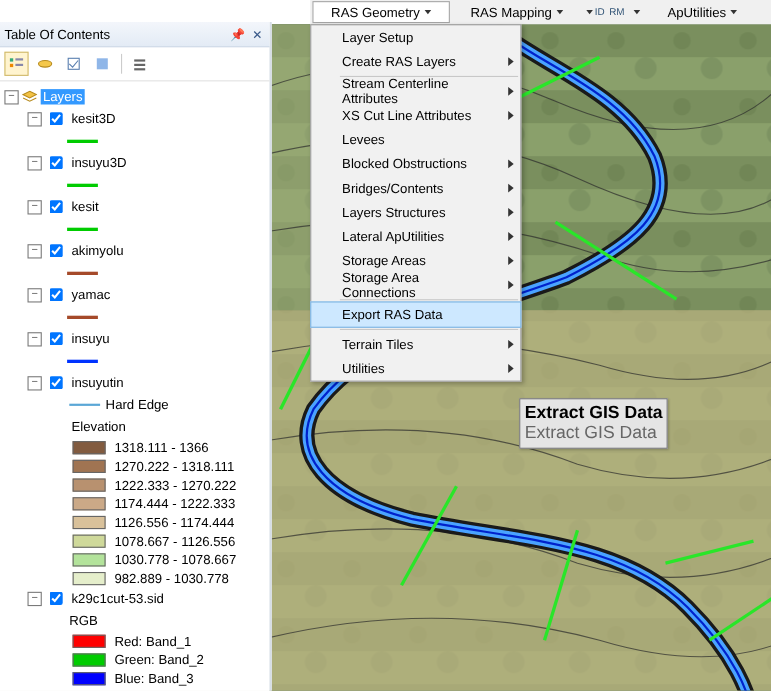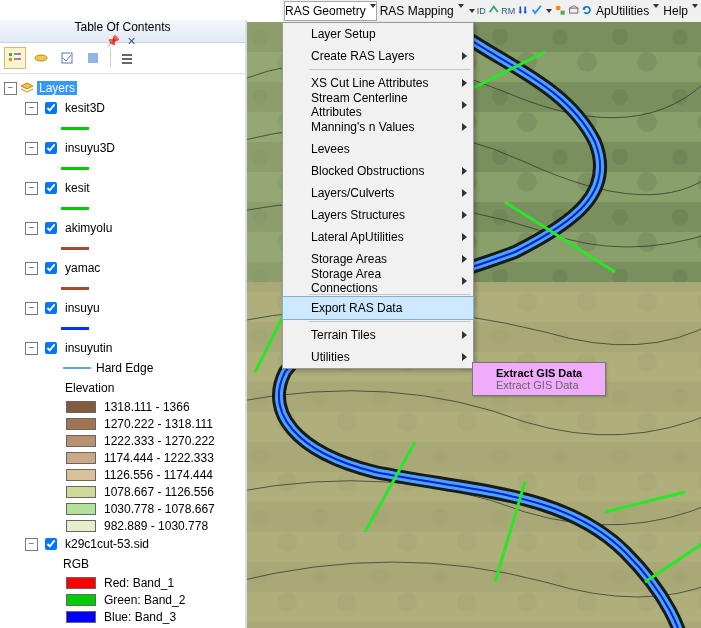--- a/index.html
+++ b/index.html
@@ -1,25 +1,25 @@
 <!DOCTYPE html>
 <html><head>
 <meta charset="utf-8">
 <style>
   html,body{margin:0;padding:0;font-family:"Segoe UI",Tahoma,sans-serif;font-size:12px;color:#000;background:#fff;}
   body{width:701px;height:628px;overflow:hidden;position:relative;}
   .top-menu{position:absolute;left:282px;top:0;height:22px;right:0;display:flex;align-items:center;gap:2px;background:#f0f0f0;padding:0 2px;white-space:nowrap;z-index:5;}
-  .top-menu .mbtn{padding:2px 0;border:1px solid transparent;display:inline-flex;align-items:flex-start;gap:2px;cursor:default;}
+  .top-menu .mbtn{padding:2px 16px;border:1px solid transparent;display:inline-flex;align-items:center;gap:2px;cursor:default;}
   .top-menu .mbtn.open{background:#fff;border:1px solid #a6a6a6;}
   .caret{display:inline-block;width:0;height:0;border-left:3px solid transparent;border-right:3px solid transparent;border-top:4px solid #333;margin-left:2px;}
   .tbicon{width:14px;height:14px;display:inline-block;}
   .map{position:absolute;left:245px;top:22px;right:0;bottom:0;background:#637a4d;overflow:hidden;}
   .map svg{position:absolute;left:0;top:0;}
   .toc{position:absolute;left:0;top:20px;width:245px;bottom:0;background:#fff;border-right:2px solid #d6dde6;}
-  .toc-head{height:22px;background:linear-gradient(#f3f6fb,#e3ebf5);border-bottom:1px solid #c9d4e4;display:flex;align-items:center;padding:0 4px;justify-content:space-between;flex-direction:column;}
+  .toc-head{height:22px;background:linear-gradient(#f3f6fb,#e3ebf5);border-bottom:1px solid #c9d4e4;display:flex;align-items:center;padding:0 4px;justify-content:space-between;}
   .toc-head .r{display:flex;gap:4px;}
   .pin,.x{width:14px;height:14px;display:flex;align-items:center;justify-content:center;color:#3a5a8a;font-size:11px;}
   .toc-toolbar{height:26px;display:flex;align-items:center;gap:4px;padding:2px 4px;border-bottom:1px solid #e1e1e1;}
   .tbtn{width:20px;height:20px;border:1px solid transparent;display:flex;align-items:center;justify-content:center;}
   .tbtn.sel{border:1px solid #d0b96b;background:#fff4cf;}
   .sep{width:1px;height:18px;background:#ccc;margin:0 2px;}
   .tree{padding:4px 0 4px 4px;overflow:auto;}
   .row{display:flex;align-items:center;height:20px;gap:3px;}
   .ind{display:inline-block;}
   .exp{width:11px;height:11px;border:1px solid #7a7a7a;background:#fff;font-size:10px;line-height:9px;text-align:center;color:#555;cursor:default;}
@@ -28,21 +28,21 @@
   .lbl{padding:0 2px;}
   .lbl.sel{background:#3399ff;color:#fff;}
   .swatch{width:28px;height:10px;border:1px solid #666;}
   .swline{width:28px;height:0;border-top:2px solid;}
   .leg{display:flex;align-items:center;height:17px;gap:6px;}
   .menu{position:absolute;left:282px;top:22px;width:190px;background:#f1f1f1;border:1px solid #9a9a9a;box-shadow:2px 2px 4px rgba(0,0,0,0.25);z-index:10;}
   .mi{height:22px;display:flex;align-items:center;padding:0 22px 0 28px;position:relative;cursor:default;}
   .mi.highlight{background:#cde8ff;border:1px solid #7bb2e0;margin:-1px;}
   .mi .arr{position:absolute;right:6px;top:7px;width:0;height:0;border-top:4px solid transparent;border-bottom:4px solid transparent;border-left:5px solid #333;}
   .msep{height:1px;background:#c8c8c8;margin:2px 2px 2px 26px;}
-  .tooltip{position:absolute;left:472px;top:362px;background:#f0abfc;border:1px solid #767676;padding:4px 23px;font-size:11px;z-index:11;box-shadow:1px 1px 2px rgba(0,0,0,0.2);}
+  .tooltip{position:absolute;left:472px;top:362px;background:#e5e5e5;border:1px solid #767676;padding:4px 4px;font-size:16px;z-index:11;box-shadow:1px 1px 2px rgba(0,0,0,0.2);}
   .tooltip .tt1{font-weight:bold;}
   .tooltip .tt2{color:#666;}
 </style>
 </head>
 <body>
 
 <div class="top-menu">
   <span class="mbtn open">
       <span>RAS Geometry</span>
       <span class="caret"></span>
@@ -337,41 +337,37 @@
     <div class="mi">
       <span>Layer Setup</span>
 
     </div>
     <div class="mi">
       <span>Create RAS Layers</span>
       <span class="arr"></span>
     </div>
     <div class="msep"></div>
     <div class="mi">
+      <span>Stream Centerline Attributes</span>
+      <span class="arr"></span>
+    </div>
+    <div class="mi">
       <span>XS Cut Line Attributes</span>
       <span class="arr"></span>
     </div>
     <div class="mi">
-      <span>Stream Centerline Attributes</span>
-      <span class="arr"></span>
-    </div>
-    <div class="mi">
-      <span>Manning's n Values</span>
-      <span class="arr"></span>
-    </div>
-    <div class="mi">
       <span>Levees</span>
 
     </div>
     <div class="mi">
       <span>Blocked Obstructions</span>
       <span class="arr"></span>
     </div>
     <div class="mi">
-      <span>Layers/Culverts</span>
+      <span>Bridges/Contents</span>
       <span class="arr"></span>
     </div>
     <div class="mi">
       <span>Layers Structures</span>
       <span class="arr"></span>
     </div>
     <div class="mi">
       <span>Lateral ApUtilities</span>
       <span class="arr"></span>
     </div>

